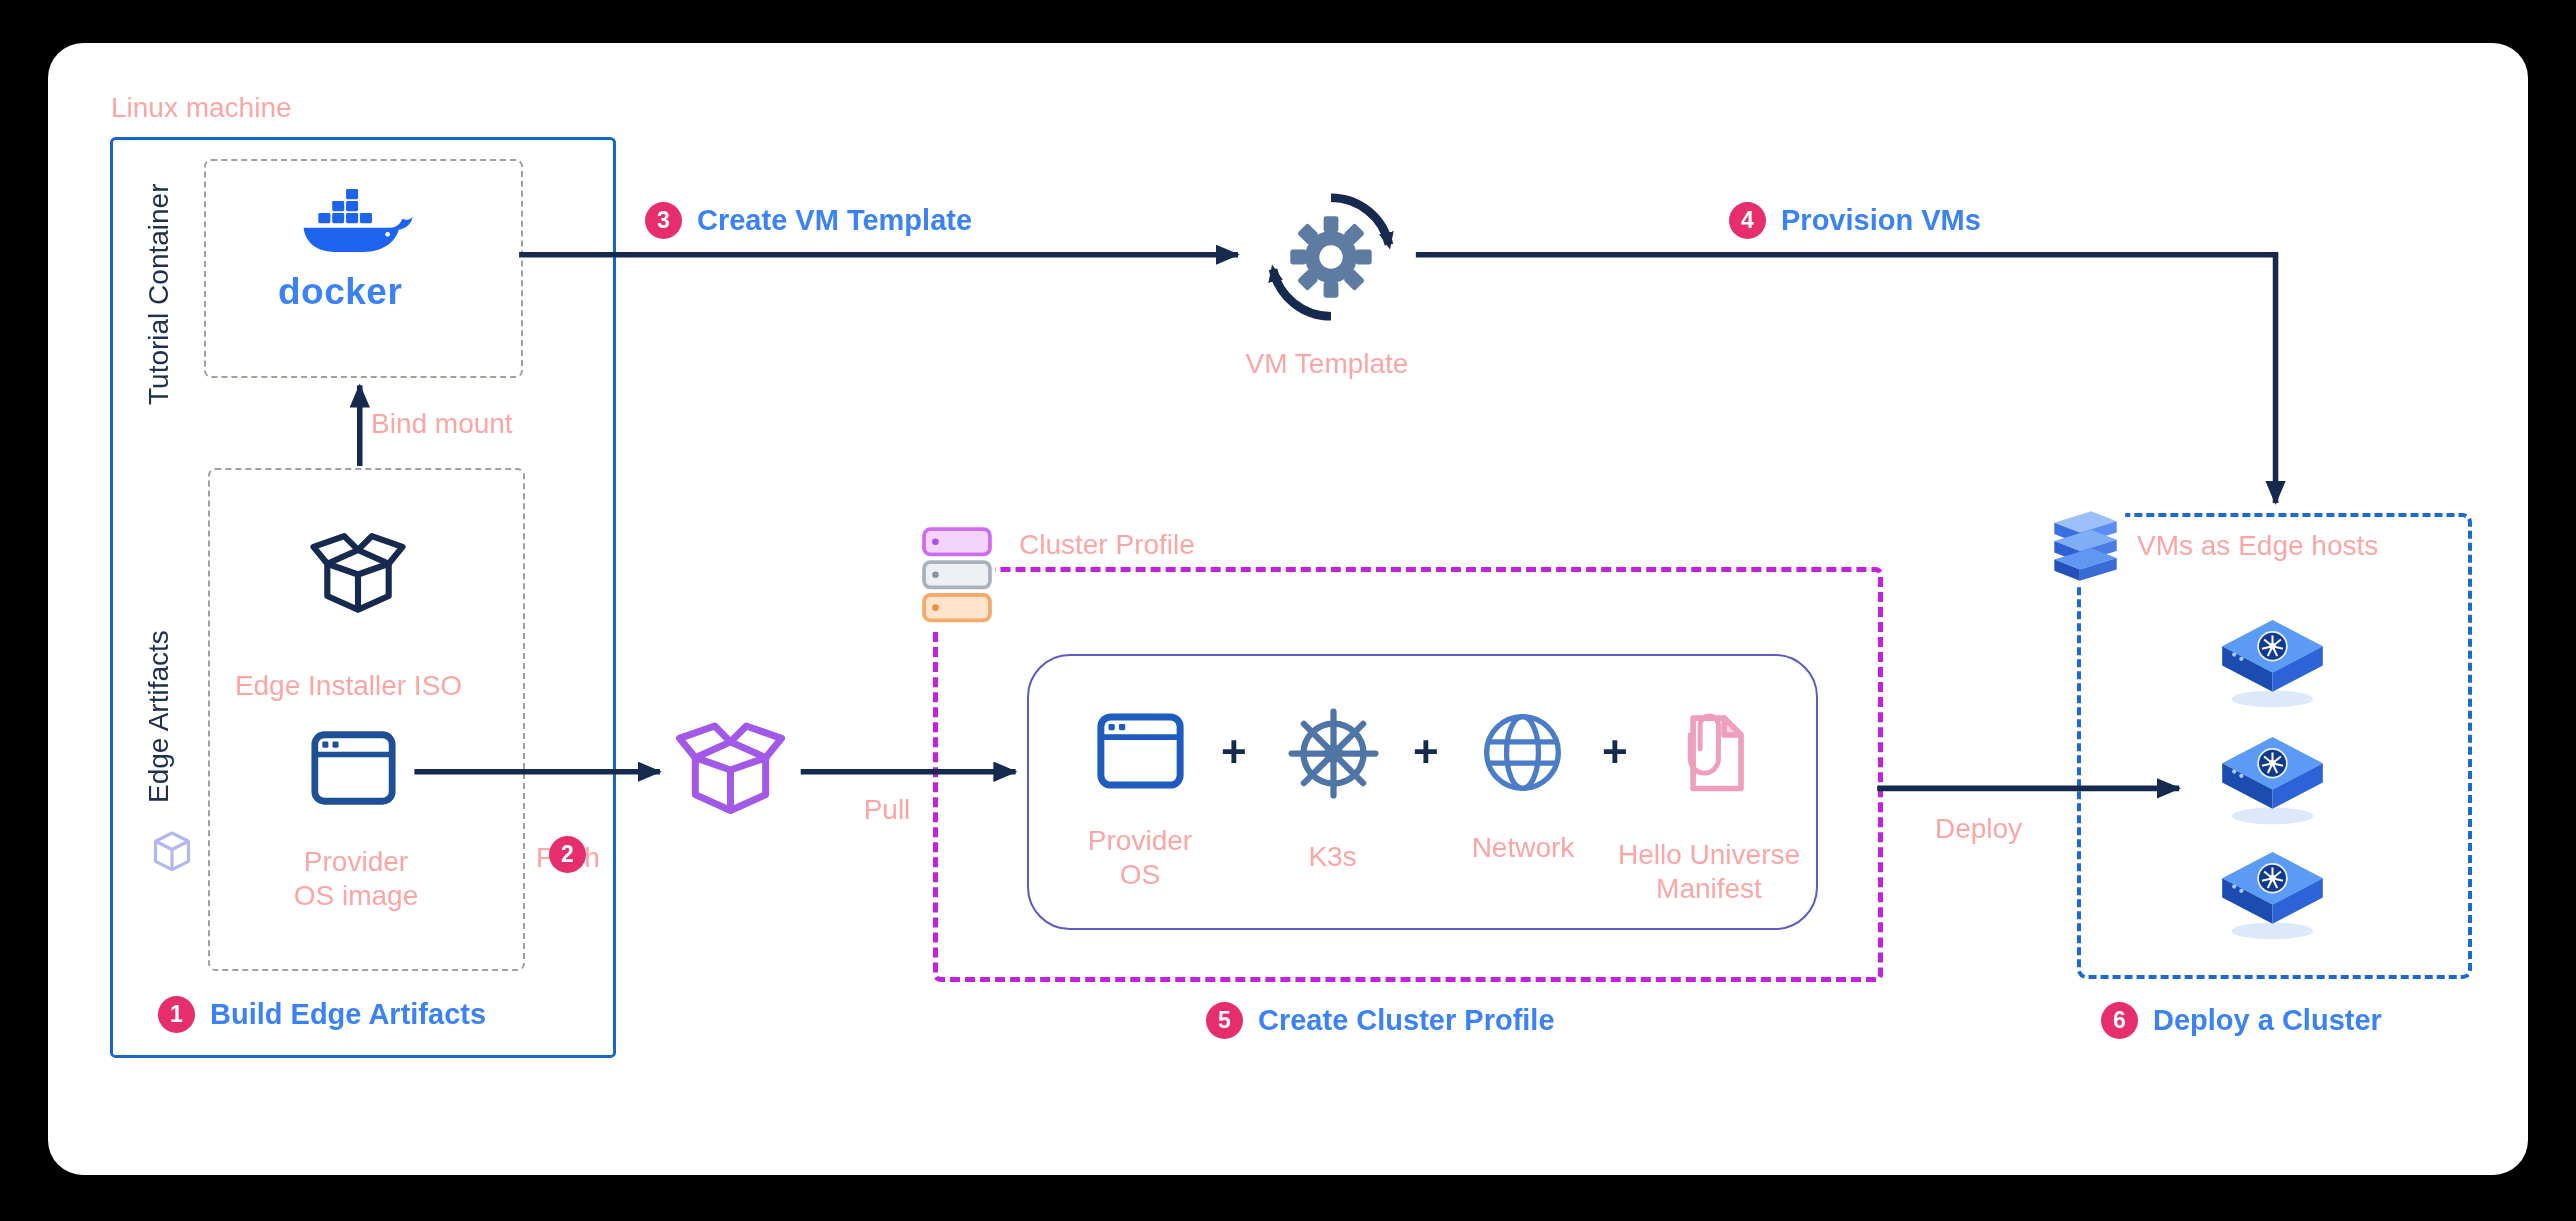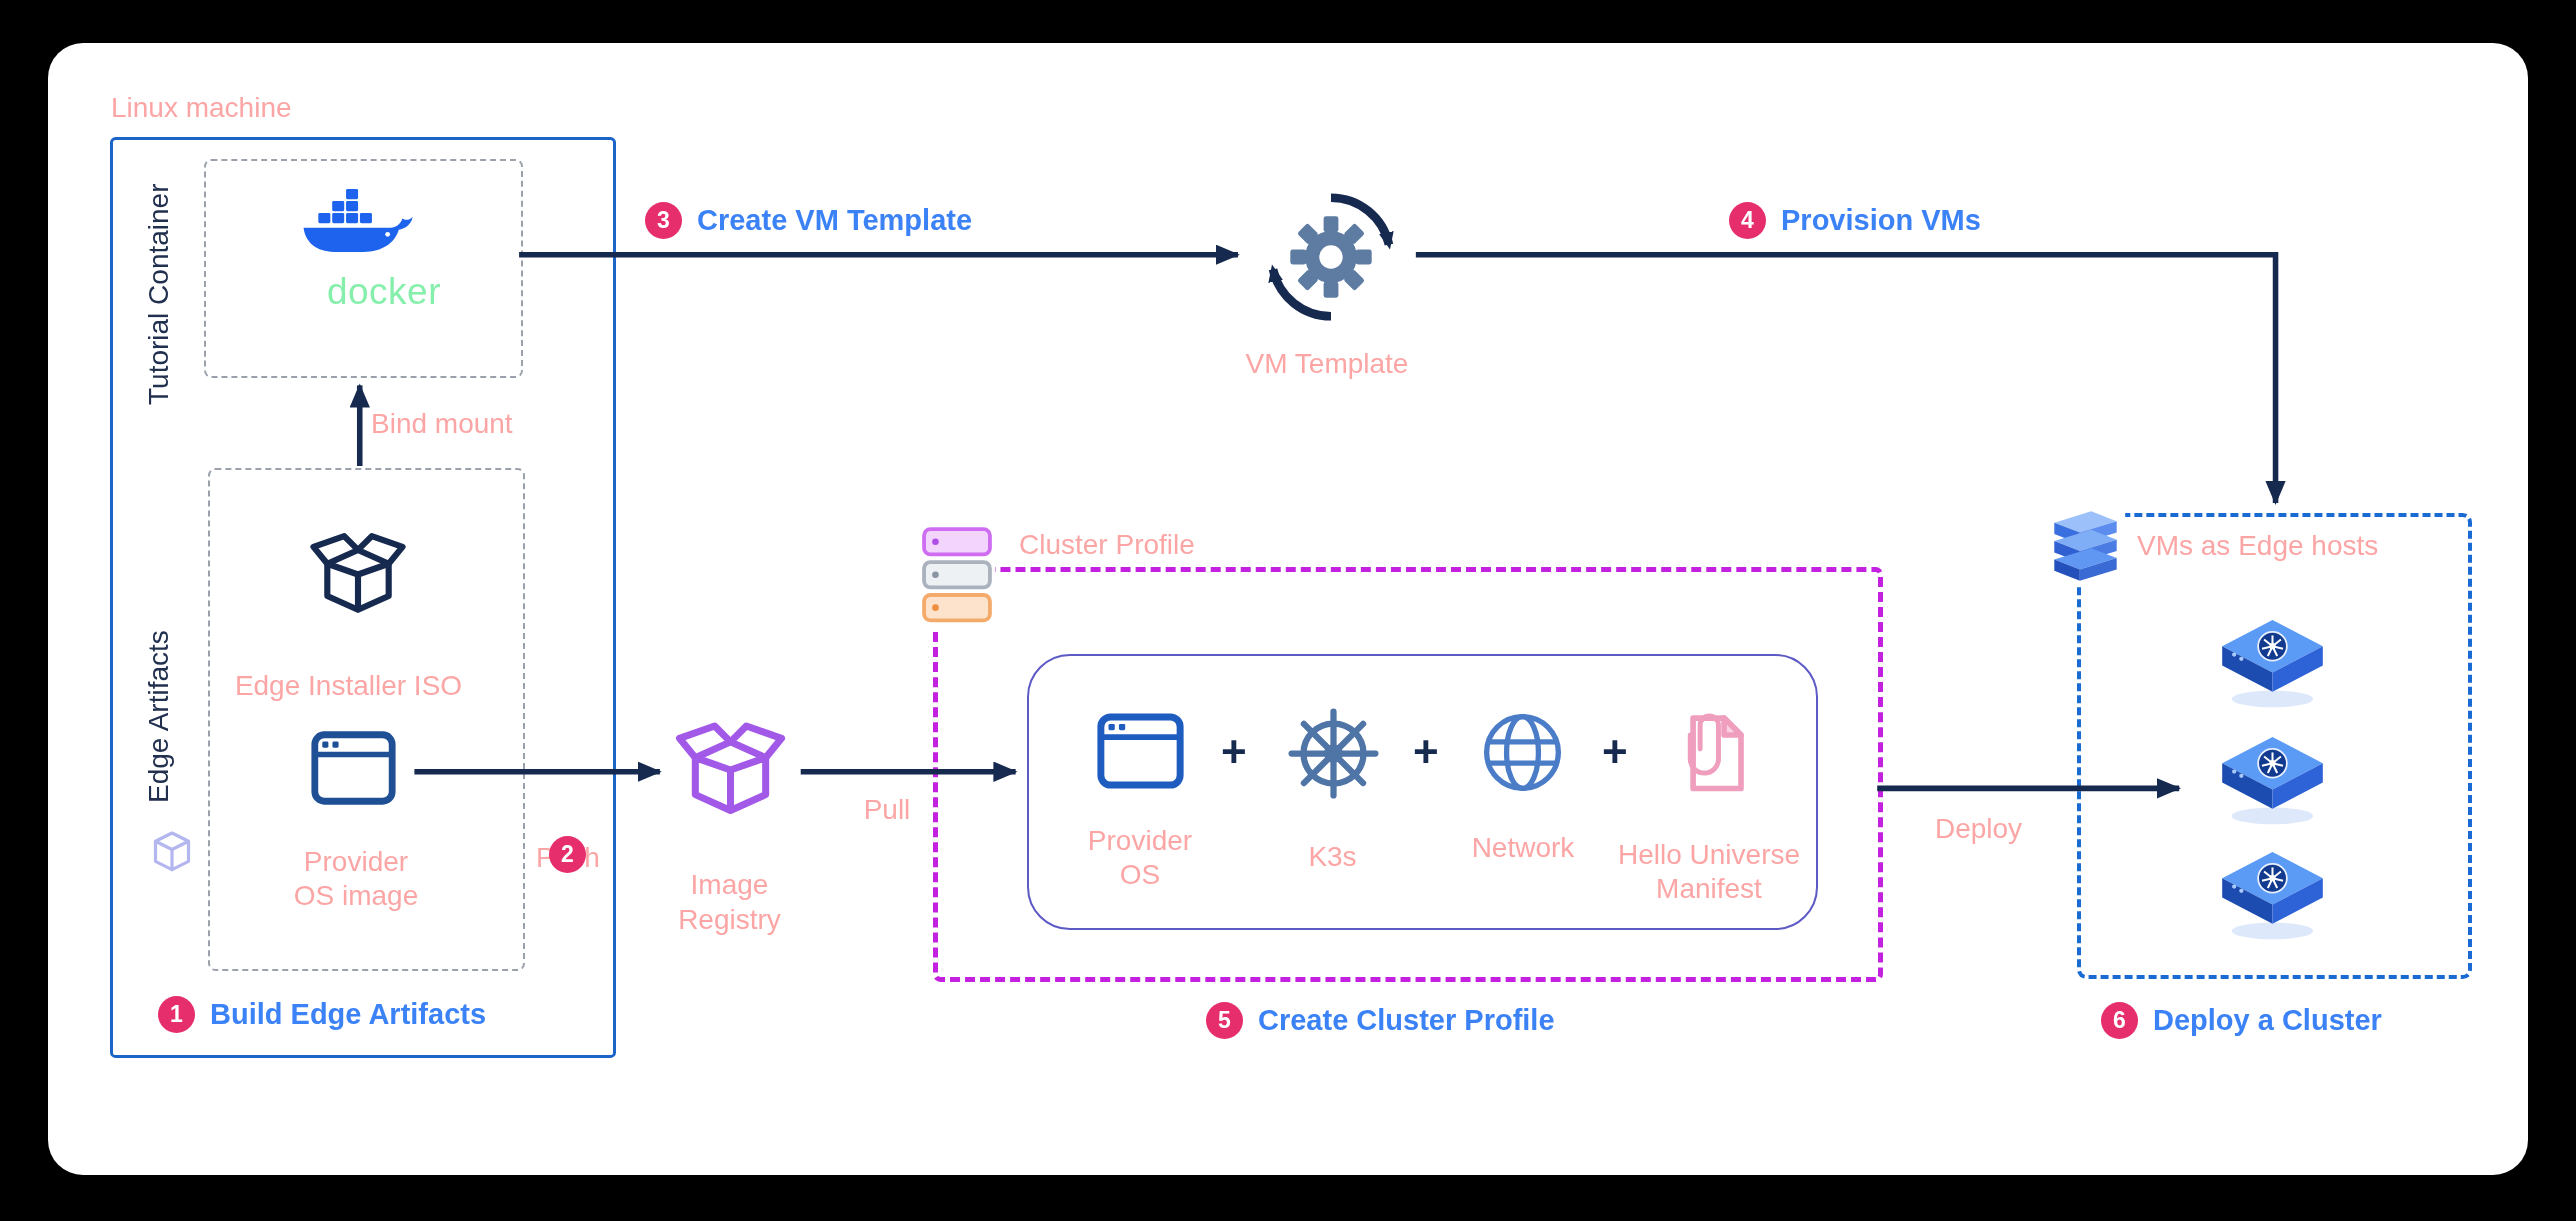--- a/index.html
+++ b/index.html
@@ -14,21 +14,21 @@
          display:flex;align-items:center;justify-content:center;flex:0 0 auto;}
   .steplabel{font-size:29px;font-weight:700;color:#3b82f6;white-space:nowrap;}
   .vlabel{position:absolute;display:flex;align-items:center;justify-content:center;
           writing-mode:vertical-rl;transform:rotate(180deg);font-size:28px;color:#22304f;}
   .bluebox{position:absolute;border:3.7px solid #1b64c8;border-radius:5.6px;background:transparent;}
   .graydash{position:absolute;border:2.8px dashed #9aa1ab;border-radius:7.4px;}
   .purpledash{position:absolute;border:5.6px dashed #c320e0;border-radius:7.4px;}
   .bluedash{position:absolute;border:4.6px dashed #1a6ad4;border-radius:9.3px;}
   .innerrect{position:absolute;border:2.8px solid #5c5ac5;border-radius:43px;background:#fff;}
   .plus{position:absolute;font-size:44px;font-weight:700;color:#16294f;line-height:44px;}
-  .wordmark{position:absolute;font-size:37px;font-weight:400;color:#86efac;text-align:right;letter-spacing:0.5px;}
+  .wordmark{position:absolute;font-size:37px;font-weight:700;color:#3b82f6;text-align:left;letter-spacing:0.5px;}
   svg{display:block;}
 </style>
 </head>
 <body>
 
 <div id="stage">
   <div id="panel"></div>
 
   <div class="lbl" style="left:111px;top:91px;">Linux machine</div>
   <div class="bluebox" style="left:110px;top:137px;width:500px;height:915px;"></div>
@@ -134,24 +134,20 @@
   </div>
 
   <div class="abs" style="left:673px;top:719px;width:115px;height:102px;">
     <svg width="115" height="102" viewBox="0 0 64 58" fill="none" stroke="#a359e8" stroke-width="4" stroke-linejoin="round">
       <path d="M12 22 L3 11 L23 4 L32 13 Z" fill="#fff"></path>
       <path d="M52 22 L61 11 L41 4 L32 13 Z" fill="#fff"></path>
       <path d="M12 22 L32 29 L52 22 L52 43 L32 52 L12 43 Z" fill="#fff"></path>
       <path d="M32 29 L32 52"></path>
     </svg>
   </div>
-  <div class="lbl center" style="left:632px;top:867px;width:195px;line-height:35px;">
-    <div>Image</div>
-    <div>Registry</div>
-  </div>
 
   <div class="lbl center" style="left:836px;top:793px;width:102px;">Pull</div>
 
   <div class="purpledash" style="left:933px;top:567px;width:940px;height:405px;"></div>
   <div class="abs" style="left:919px;top:524px;width:76px;height:104px;">
     <svg width="76" height="104" viewBox="0 0 60 82">
       <rect x="0" y="0" width="60" height="82" fill="#ffffff"></rect>
       <rect x="4" y="4" width="52" height="20" rx="5" fill="#f3d4fc" stroke="#cf6df2" stroke-width="3"></rect>
       <circle cx="13" cy="14" r="2.6" fill="#b14ee8"></circle>
       <rect x="4" y="30" width="52" height="20" rx="5" fill="#eef1f4" stroke="#aab3bd" stroke-width="3"></rect>

